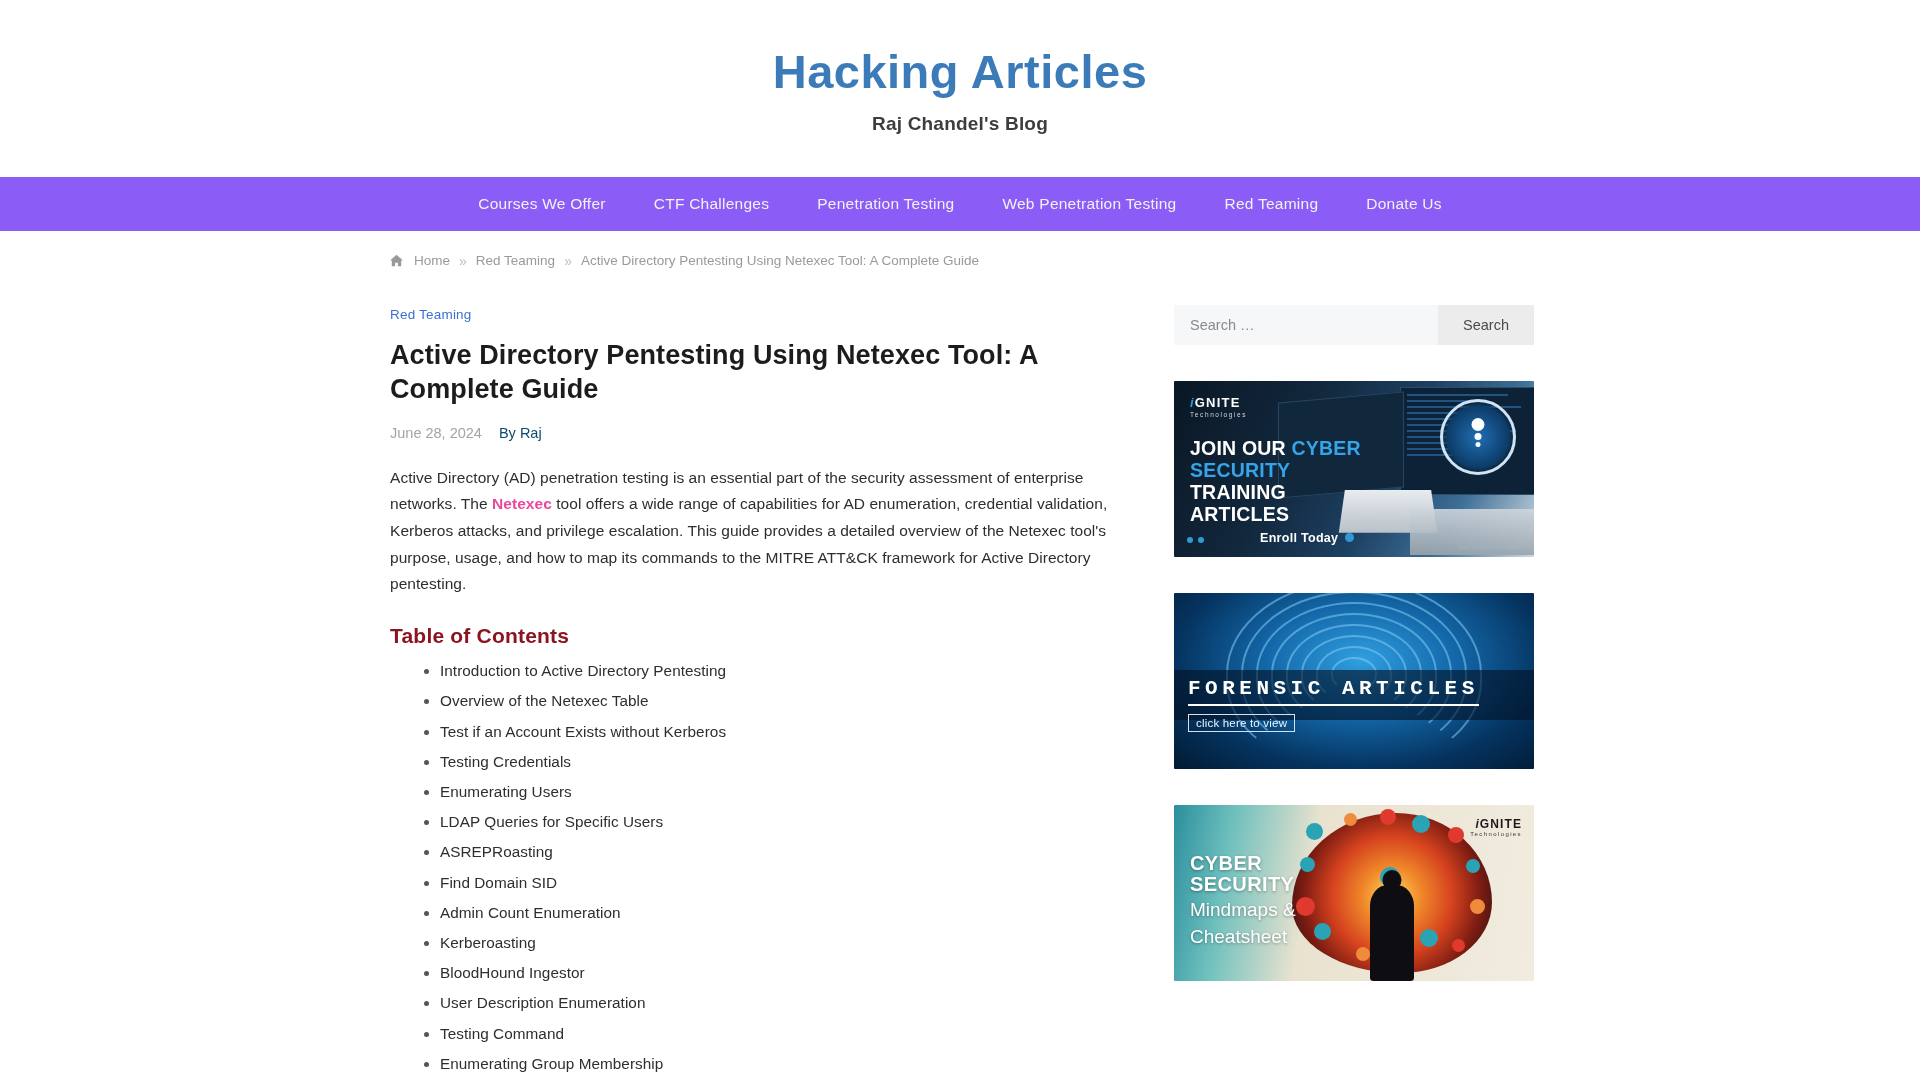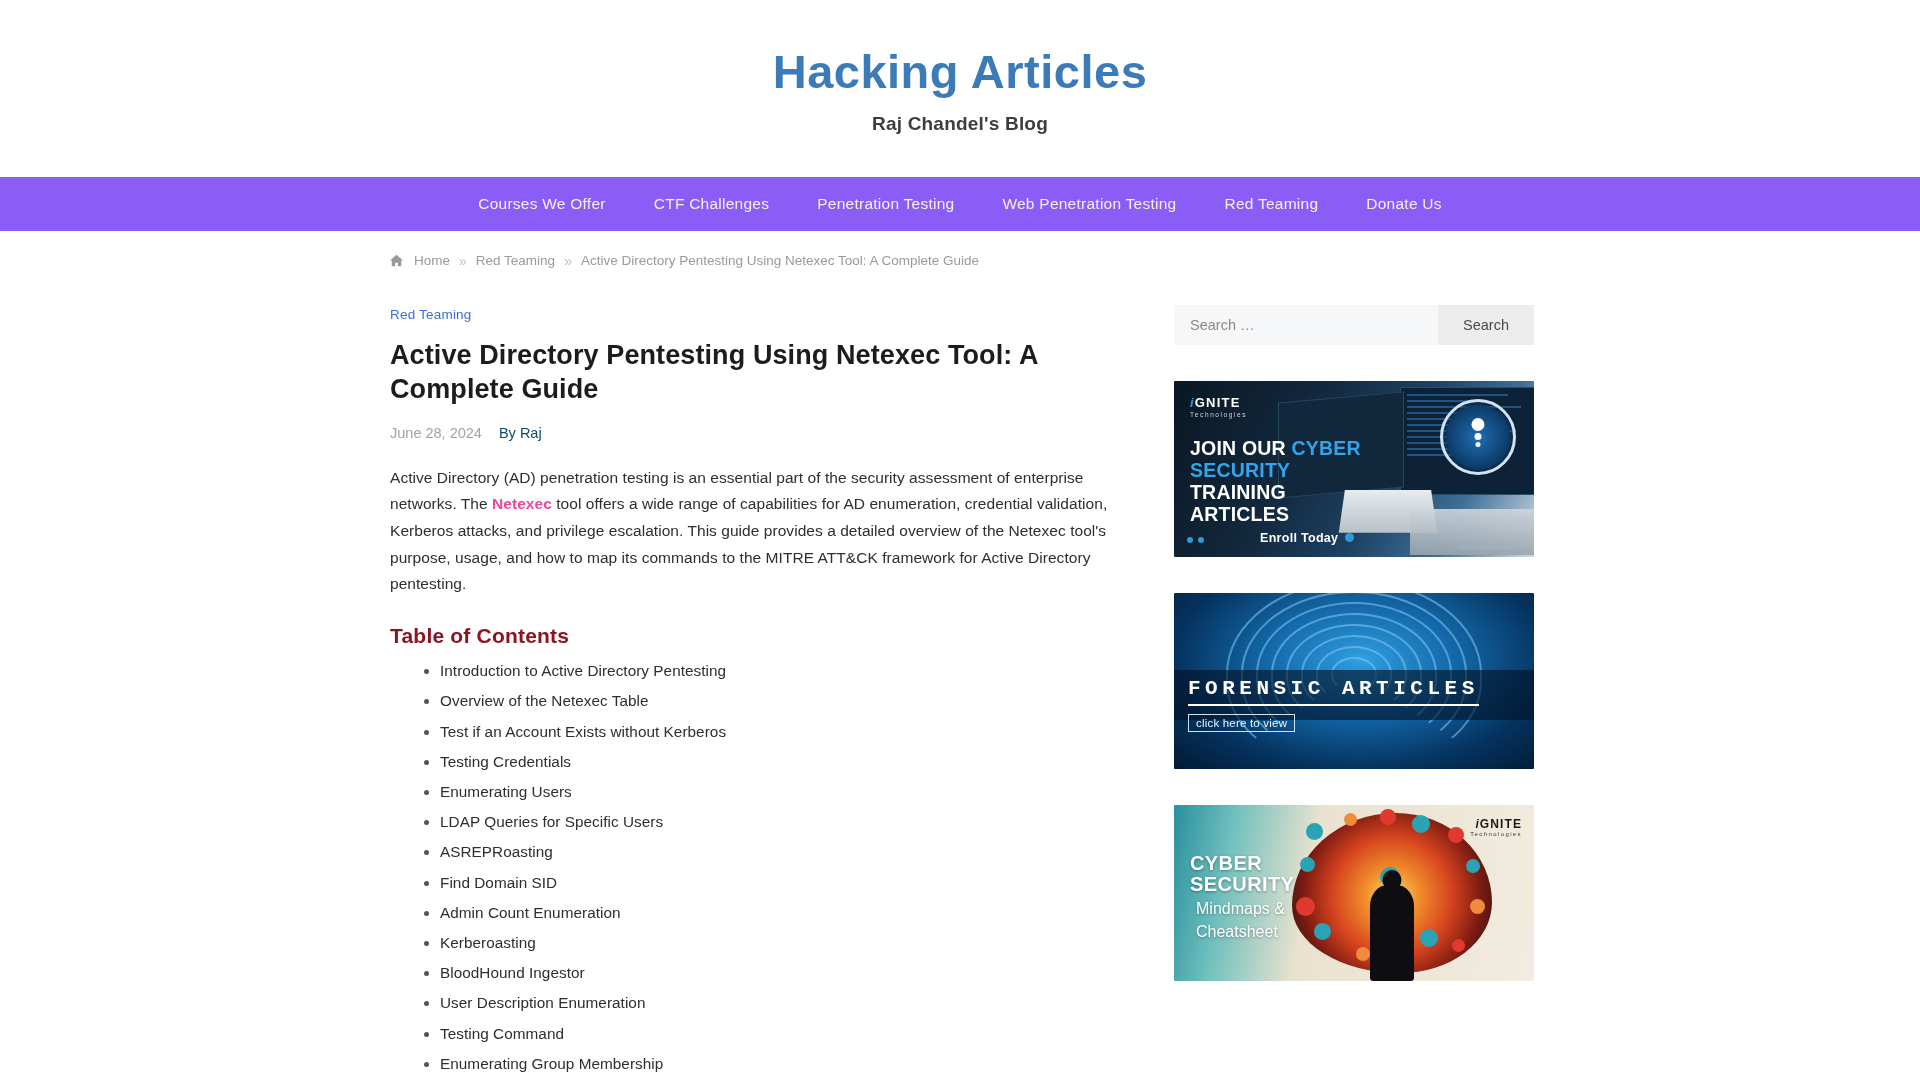--- a/index.html
+++ b/index.html
@@ -221,21 +221,21 @@
     position:absolute; right:12px; top:12px; color:#1a1a1a;
     font-size:12px; font-weight:700; letter-spacing:1.1px; text-align:right;
   }
   .bn3 .logo .i { color:#1a1a1a; font-style:italic; }
   .bn3 .logo small { display:block; font-size:6px; letter-spacing:1.4px; font-weight:400; color:#3a3a3a; }
   .bn3 .txt {
     position:absolute; left:16px; top:48px; color:#fff;
     text-shadow:0 1px 3px rgba(0,0,0,.35);
   }
   .bn3 .txt .l1 { font-size:20px; font-weight:700; line-height:1.06; letter-spacing:.4px; }
-  .bn3 .txt .l2 { font-size:16px; font-weight:400; line-height:1.2; margin-top:4px;margin-left:6px; }
+  .bn3 .txt .l2 { font-size:19px; font-weight:400; line-height:1.2; margin-top:4px; }
 </style>
 </head>
 <body>
 
 <div class="page">
 
   <header class="site-header">
     <div class="site-title">Hacking Articles</div>
     <div class="site-tagline">Raj Chandel's Blog</div>
   </header>

